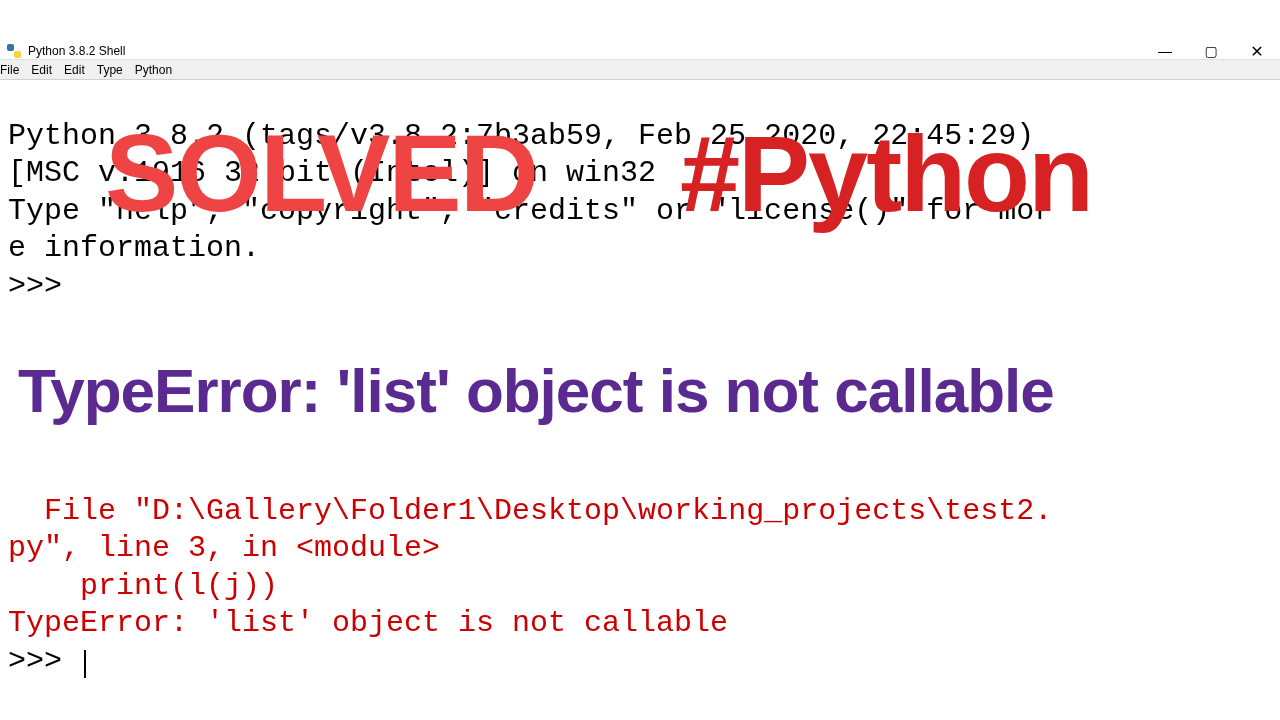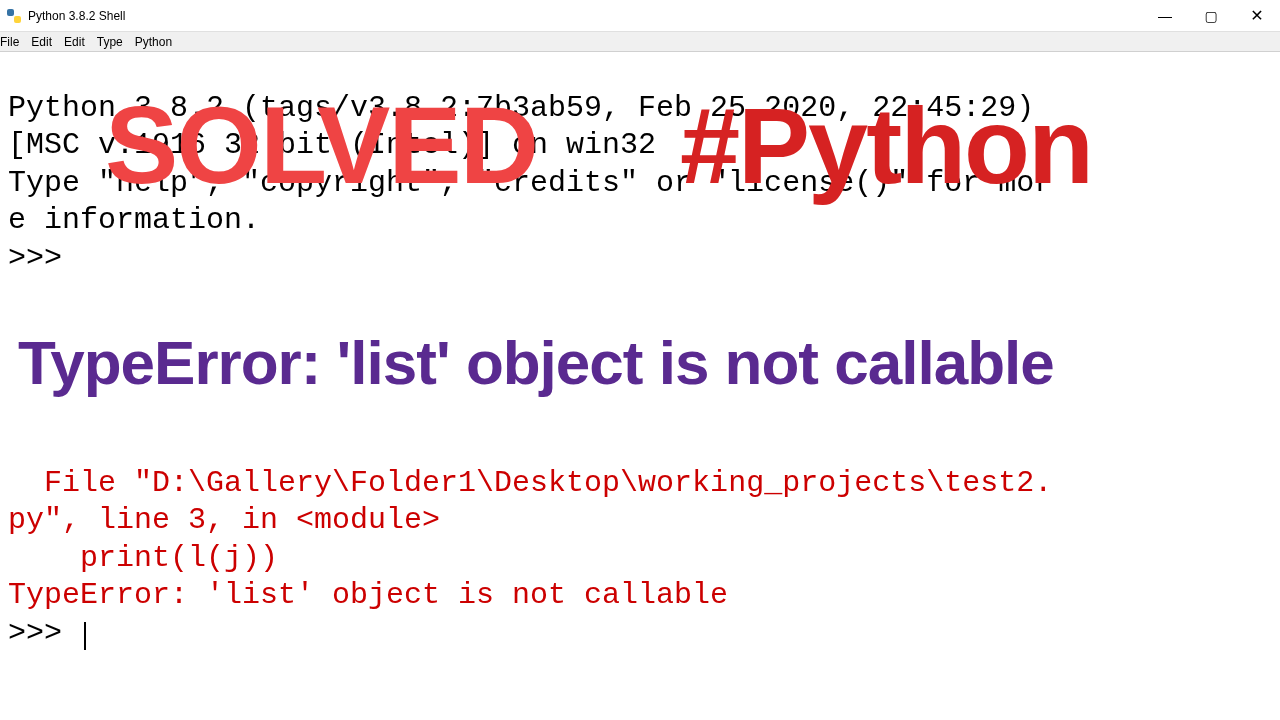--- a/index.html
+++ b/index.html
@@ -1,25 +1,26 @@
 <!DOCTYPE html>
 <html><head>
 <meta charset="utf-8">
 <style>
   * { margin: 0; padding: 0; box-sizing: border-box; }
   html, body { width: 1280px; height: 720px; overflow: hidden; font-family: "Segoe UI", Tahoma, sans-serif; background: #fff; }
   
   .titlebar {
-    height: 32px;
+    height: 17px;
     background: #fff;
     display: flex;
     align-items: center;
     border-bottom: 1px solid #e0e0e0;
     font-size: 12px;
     color: #000;
+    margin-top: 43px;
   }
   .titlebar-left { display: flex; align-items: center; padding-left: 6px; gap: 6px; flex: 1; }
   .titlebar-controls { display: flex; height: 100%; }
   .title-btn {
     width: 46px; height: 100%; display: flex; align-items: center; justify-content: center;
     font-size: 14px; color: #000;
   }
   .title-btn.close { font-size: 16px; }
   
   .py-icon {

